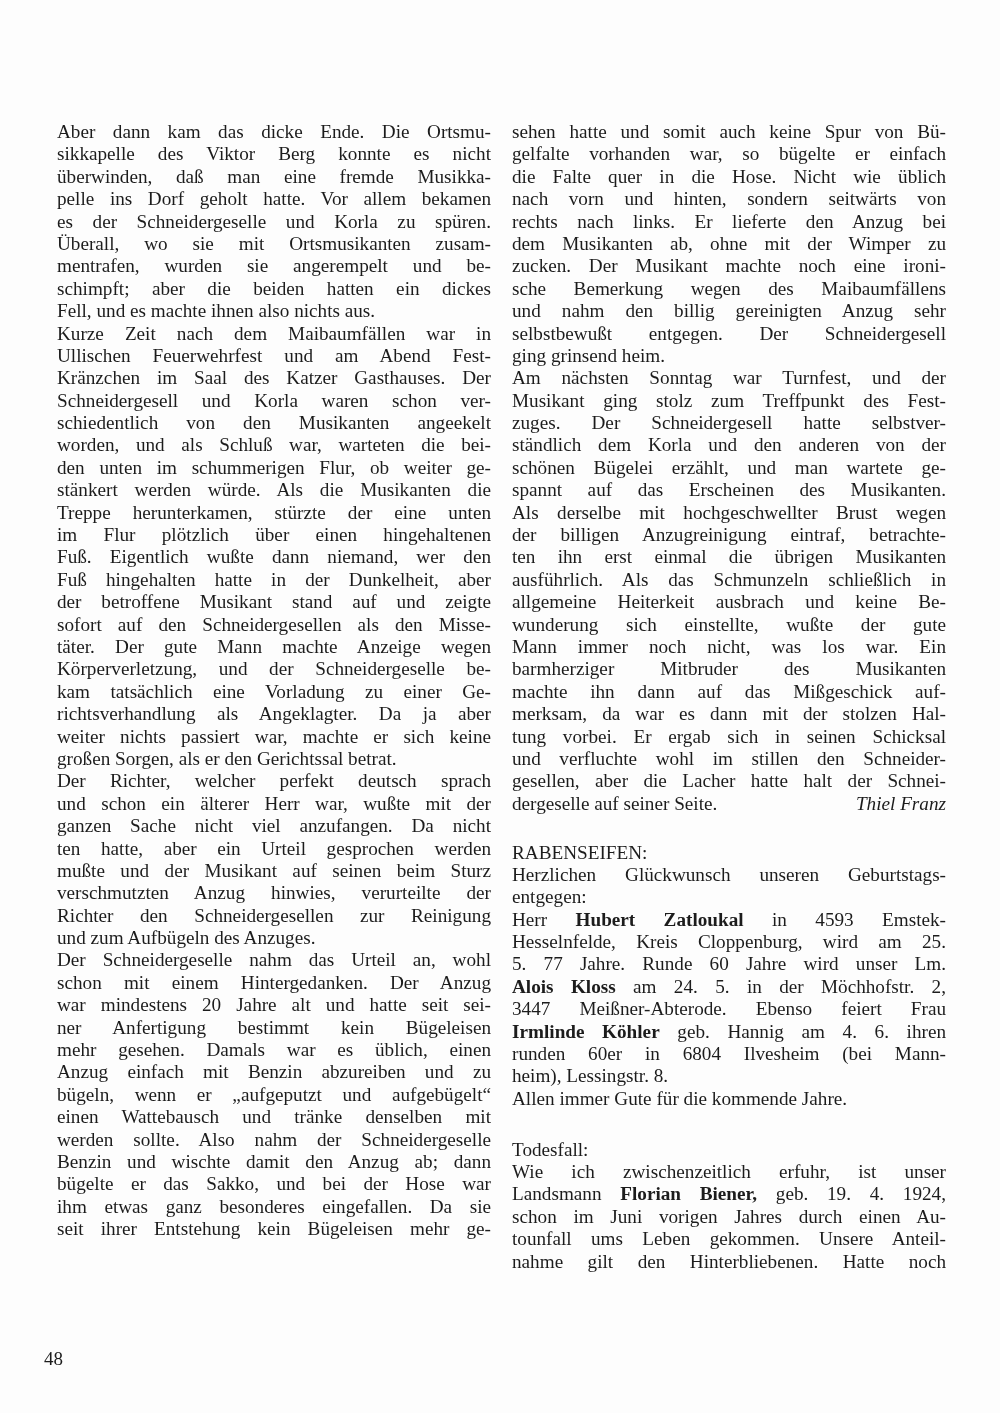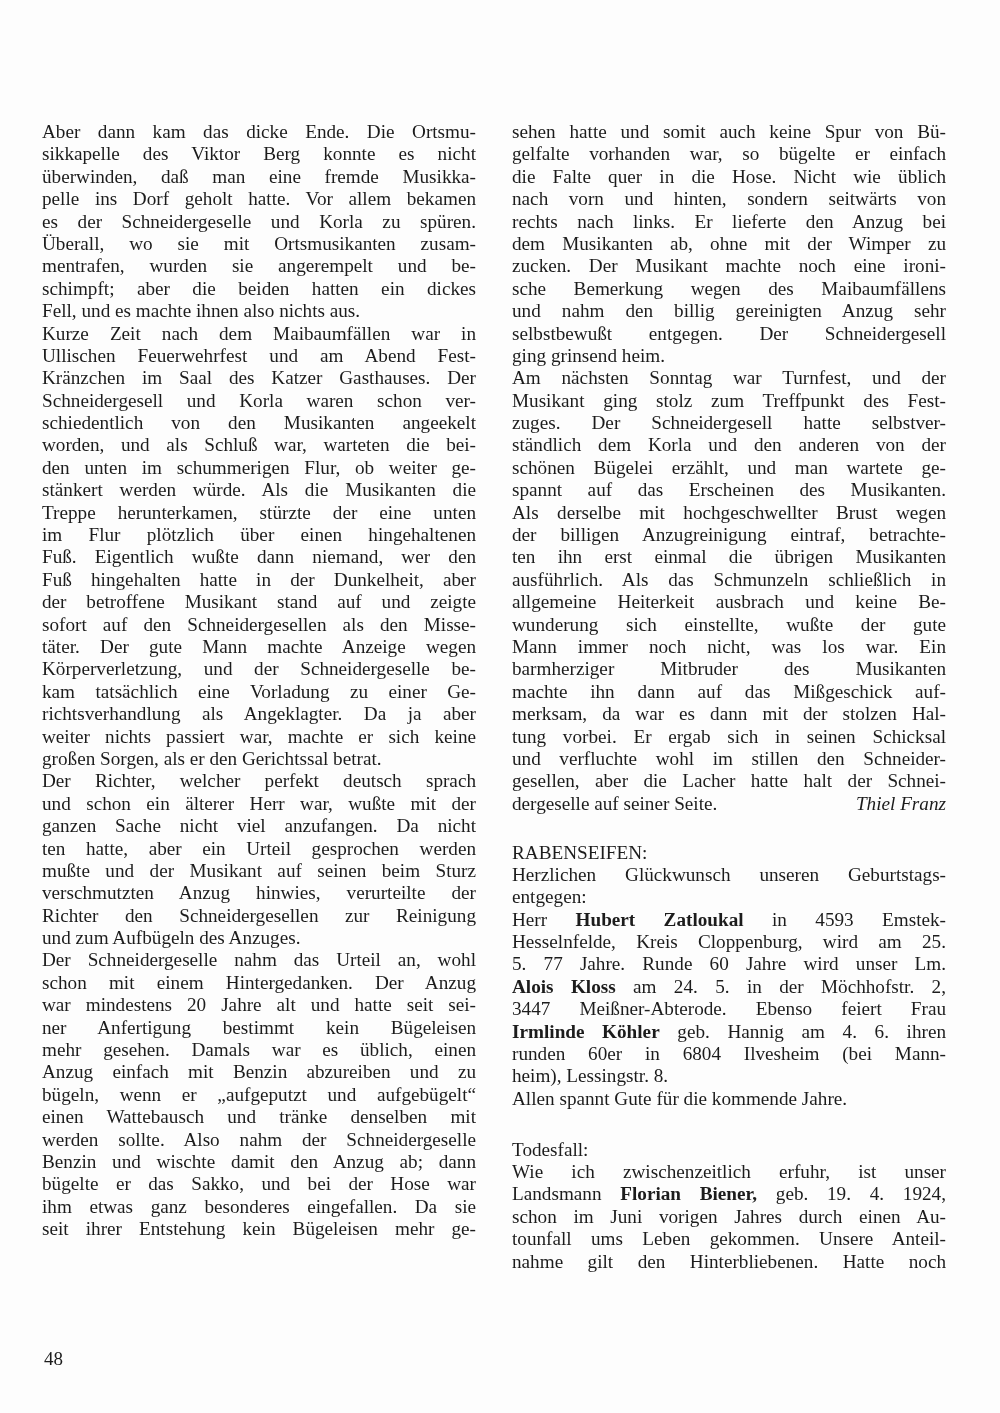--- a/index.html
+++ b/index.html
@@ -3,21 +3,21 @@
 <meta charset="utf-8">
 <style>
   html, body { margin: 0; padding: 0; background: #ffffff; }
   body { width: 1000px; height: 1413px; position: relative; overflow: hidden; }
   .page { position: absolute; left: 0; top: 0; width: 1000px; height: 1413px; background: #fdfdfd; }
   .col {
     position: absolute; top: 121px; width: 434px;
     font-family: "Liberation Serif", "DejaVu Serif", serif;
     font-size: 19.2px; line-height: 22.4px; color: #1c1c1c;
   }
-  .col.left { left: 42px; }
+  .col.left { left: 57px; }
   .col.right { left: 512px; }
   .ln { display: block; white-space: nowrap; text-align: justify; text-align-last: justify; height: 22.4px; }
   .ln.last { text-align-last: left; }
   .gap { display: block; height: 22.4px; }
   .heading { font-weight: normal; display: block; height: 22.4px; }
   b { font-weight: bold; }
   .sig-line { display: flex; justify-content: space-between; height: 22.4px; }
   .sig { font-style: italic; }
   .pagenum {
     position: absolute; left: 44px; top: 1348px;
@@ -127,21 +127,21 @@
       <span class="ln">Herzlichen Glückwunsch unseren Geburtstags-</span>
       <span class="ln last">entgegen:</span>
       <span class="ln"><span>Herr </span><b>Hubert Zatloukal</b><span> in 4593 Emstek-</span></span>
       <span class="ln">Hesselnfelde, Kreis Cloppenburg, wird am 25.</span>
       <span class="ln">5. 77 Jahre. Runde 60 Jahre wird unser Lm.</span>
       <span class="ln"><b>Alois Kloss</b><span> am 24. 5. in der Möchhofstr. 2,</span></span>
       <span class="ln">3447 Meißner-Abterode. Ebenso feiert Frau</span>
       <span class="ln"><b>Irmlinde Köhler</b><span> geb. Hannig am 4. 6. ihren</span></span>
       <span class="ln">runden 60er in 6804 Ilvesheim (bei Mann-</span>
       <span class="ln last">heim), Lessingstr. 8.</span>
-      <span class="ln last">Allen spannt Gute für die kommende Jahre.</span>
+      <span class="ln last">Allen immer Gute für die kommende Jahre.</span>
     </div>
 
     <span class="gap"></span>
     <span class="gap" style="height:6px"></span>
 
     <div>
       <span class="heading">Todesfall:</span>
       <span class="ln">Wie ich zwischenzeitlich erfuhr, ist unser</span>
       <span class="ln"><span>Landsmann </span><b>Florian Biener,</b><span> geb. 19. 4. 1924,</span></span>
       <span class="ln">schon im Juni vorigen Jahres durch einen Au-</span>

